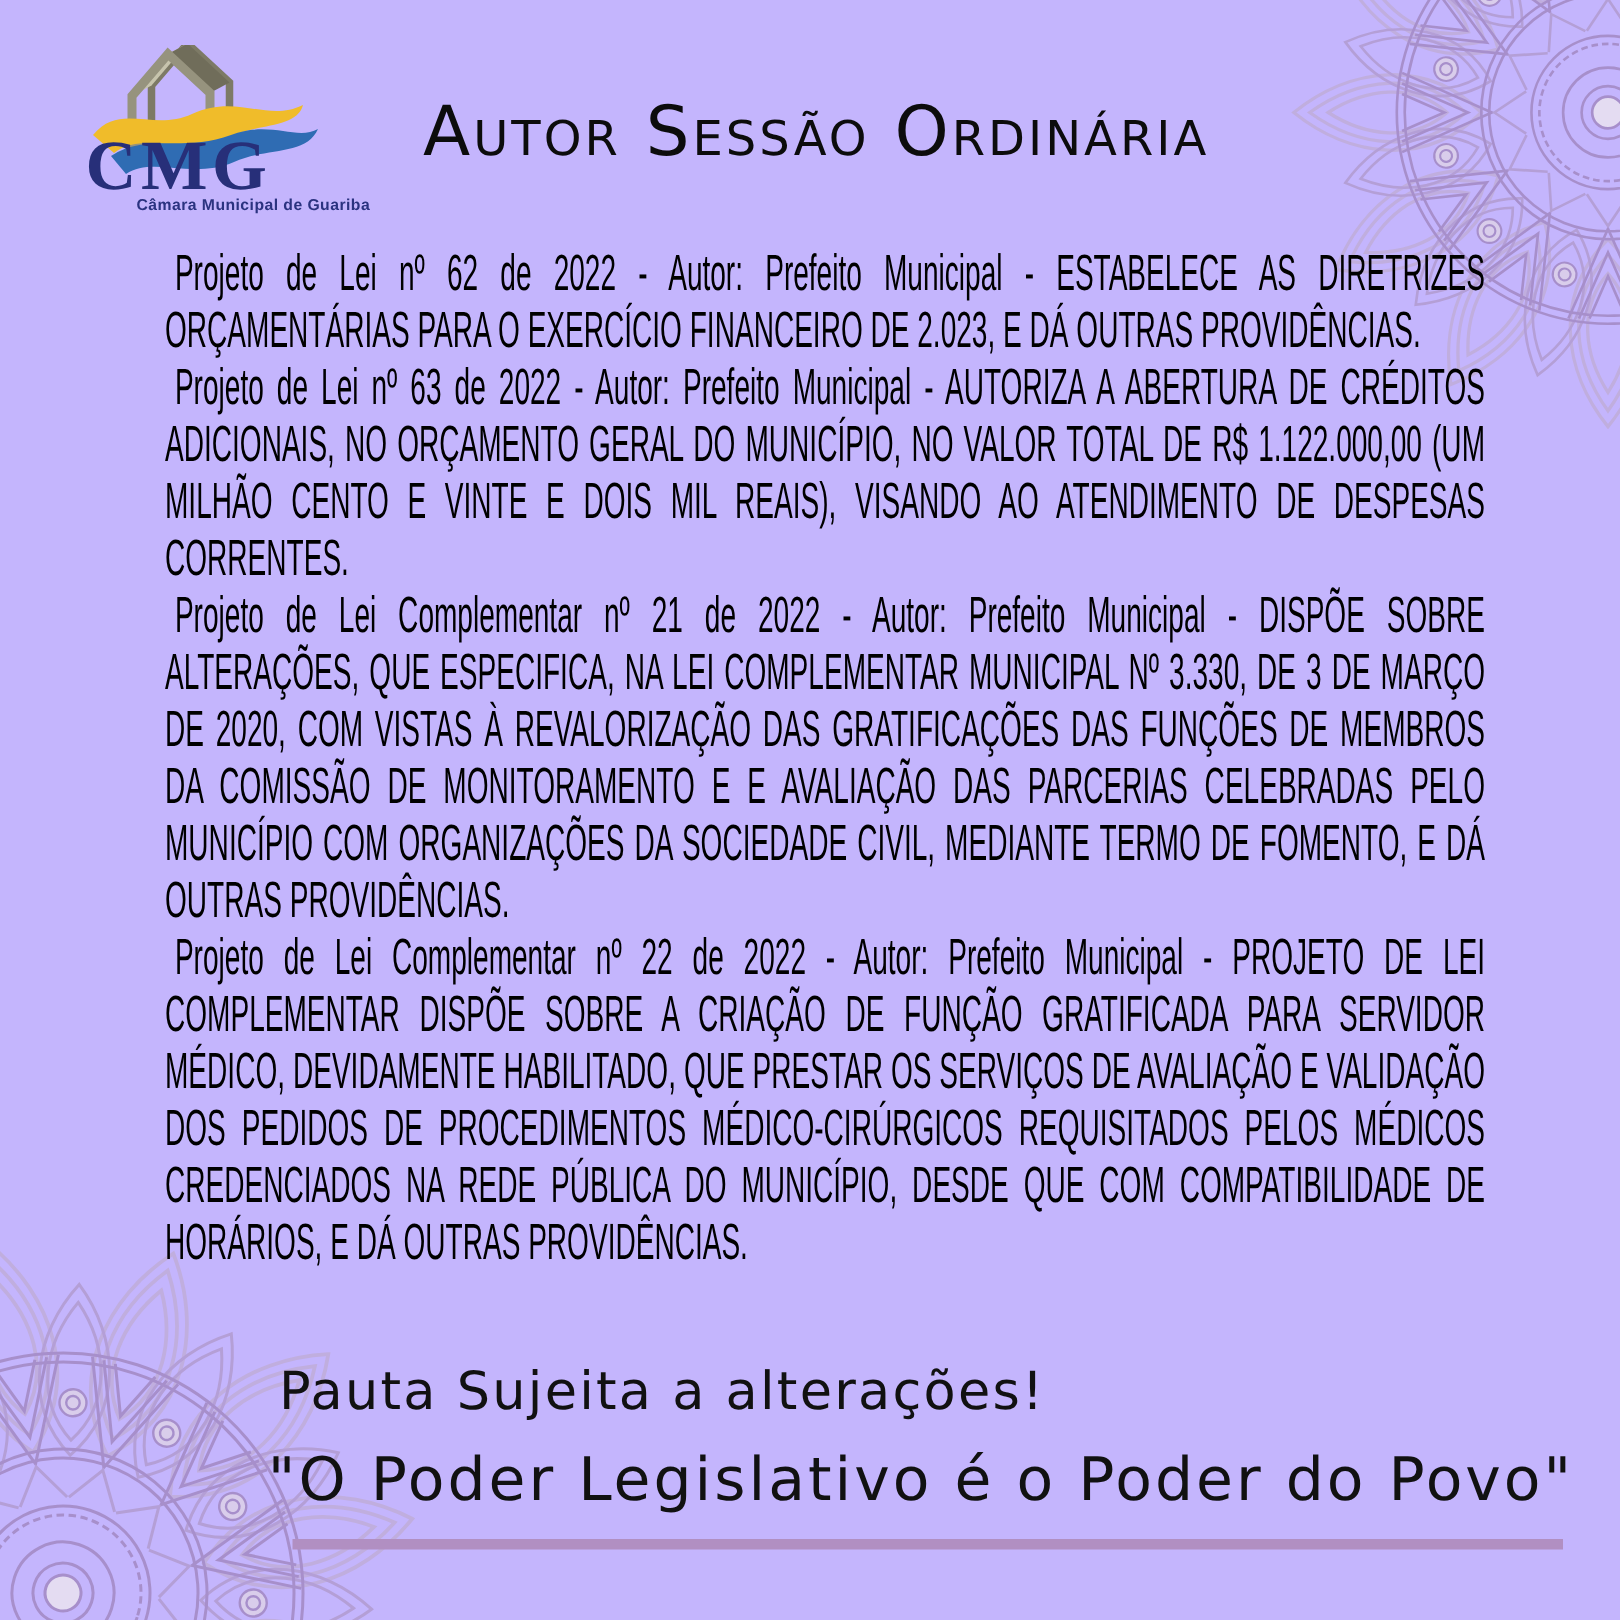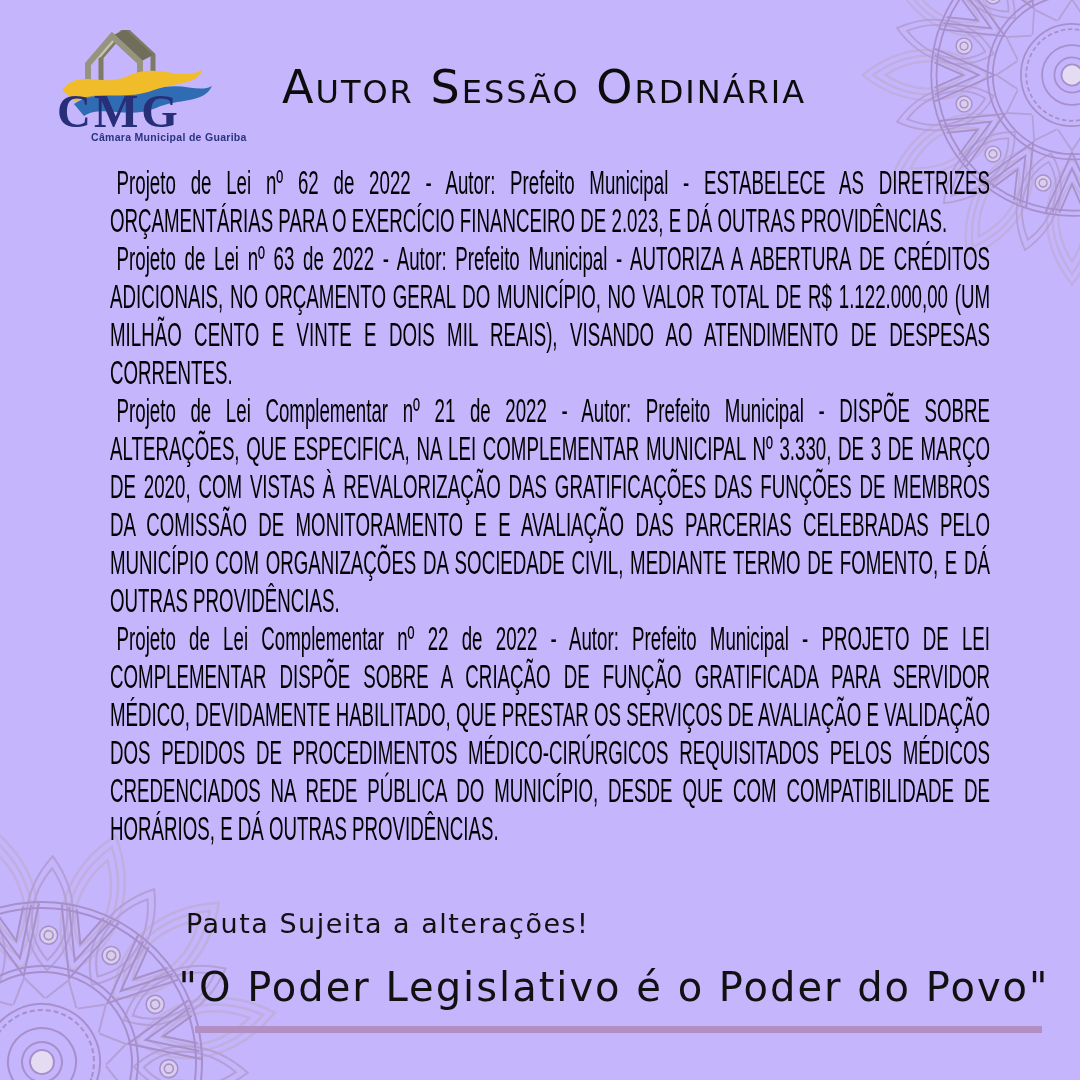--- a/index.html
+++ b/index.html
@@ -31,21 +31,21 @@
     position:absolute;left:110px;top:163px;width:1600px;
     transform:scaleX(0.55);transform-origin:0 0;
     font-size:34px;line-height:38px;color:#000;
     text-align:justify;font-weight:400;
   }
   .agenda p{margin:0;text-indent:12px;}
   
   .note{
     position:absolute;left:186px;top:908px;white-space:nowrap;
     font-family:cursive,"DejaVu Sans",sans-serif;
-    font-size:27px;letter-spacing:1.5px;color:#111;
+    font-size:35px;letter-spacing:1.5px;color:#111;
   }
   .quote{
     position:absolute;left:614px;top:964px;transform:translateX(-50%);
     white-space:nowrap;font-family:cursive,"DejaVu Sans",sans-serif;
     font-size:40px;letter-spacing:2px;color:#111;
   }
   .accent-line{
     position:absolute;left:195px;top:1026px;width:847px;height:7px;
     background:#b18fc2;
   }

